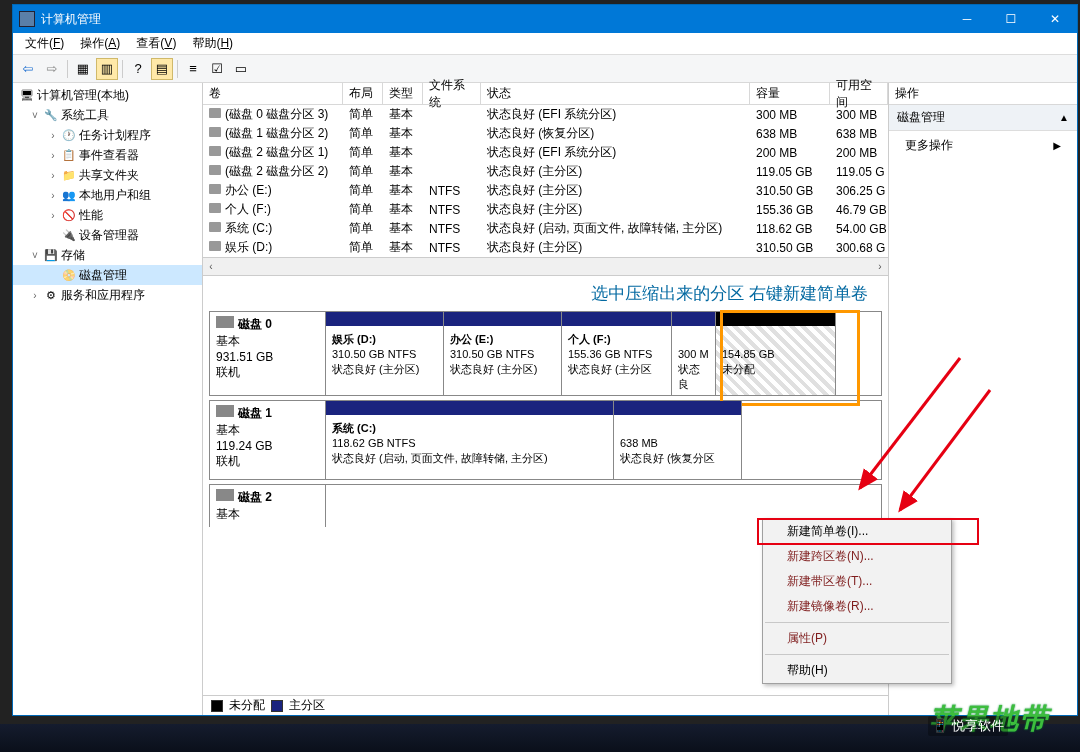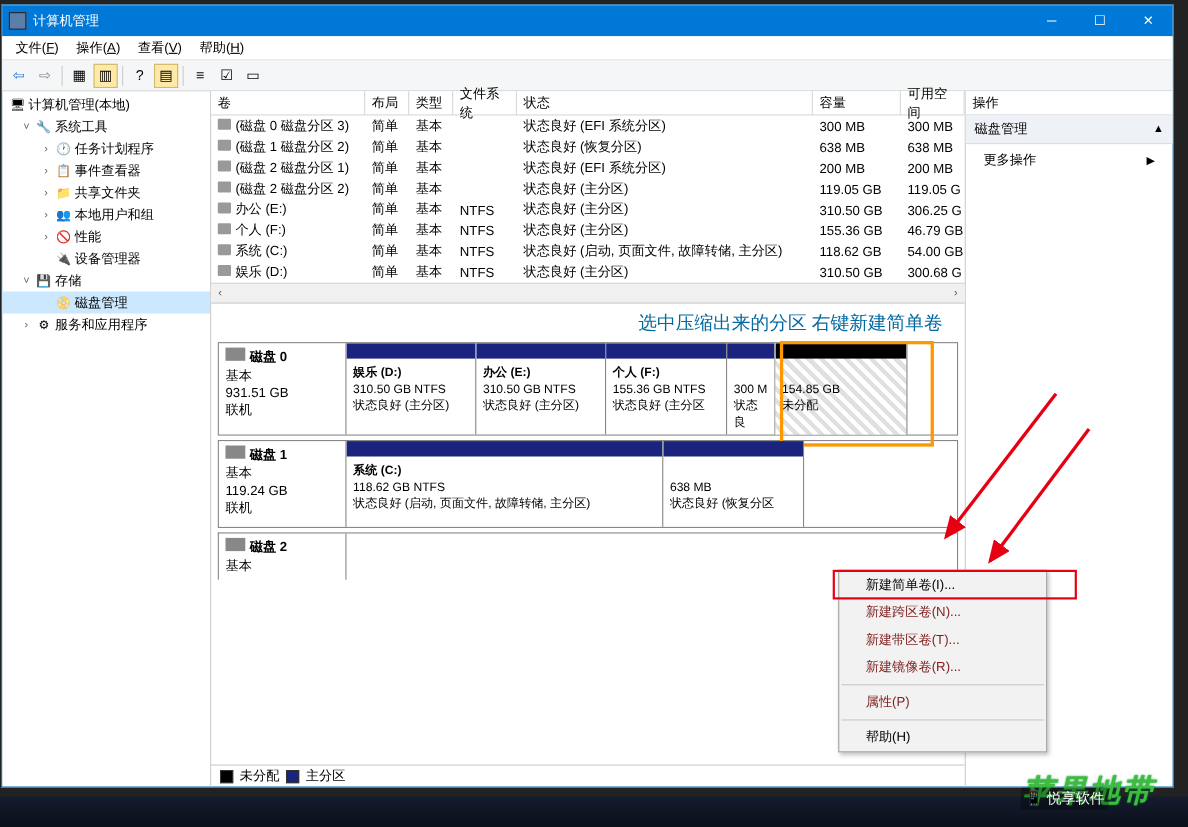--- a/index.html
+++ b/index.html
@@ -1,17 +1,17 @@
 <!DOCTYPE html>
 <html><head>
 <meta charset="utf-8">
 <style>
 * { box-sizing: border-box; margin: 0; padding: 0; font-family: "Microsoft YaHei", SimSun, sans-serif; }
 body { background: #222; width: 1080px; height: 752px; position: relative; overflow: hidden; }
-.window { position: absolute; left: 1px; top: 4px; width: 1066px; height: 712px; background: #fff; border: 1px solid #0068b6; display: flex; flex-direction: column; }
+.window { position: absolute; left: 12px; top: 4px; width: 1066px; height: 712px; background: #fff; border: 1px solid #0068b6; display: flex; flex-direction: column; }
 .titlebar { height: 28px; background: #0078d7; color: #fff; display: flex; align-items: center; font-size: 12px; }
 .titlebar .icon { width: 16px; height: 16px; margin: 0 6px; background: #5a7fa8; border: 1px solid #223; }
 .titlebar .title { flex: 1; }
 .titlebar .btns { display: flex; }
 .titlebar .btn { width: 44px; height: 28px; display: flex; align-items: center; justify-content: center; cursor: pointer; }
 .menubar { height: 22px; background: #fff; border-bottom: 1px solid #ddd; display: flex; align-items: center; font-size: 12px; padding: 0 4px; }
 .menubar .item { padding: 16px 8px; cursor: pointer; }
 .menubar .item u { text-decoration: underline; }
 .toolbar { height: 28px; background: #f5f6f7; border-bottom: 1px solid #d8d8d8; display: flex; align-items: center; padding: 0 4px; gap: 2px; }
 .toolbar .tbtn { width: 22px; height: 22px; border: 1px solid transparent; display: flex; align-items: center; justify-content: center; cursor: pointer; font-size: 13px; }

